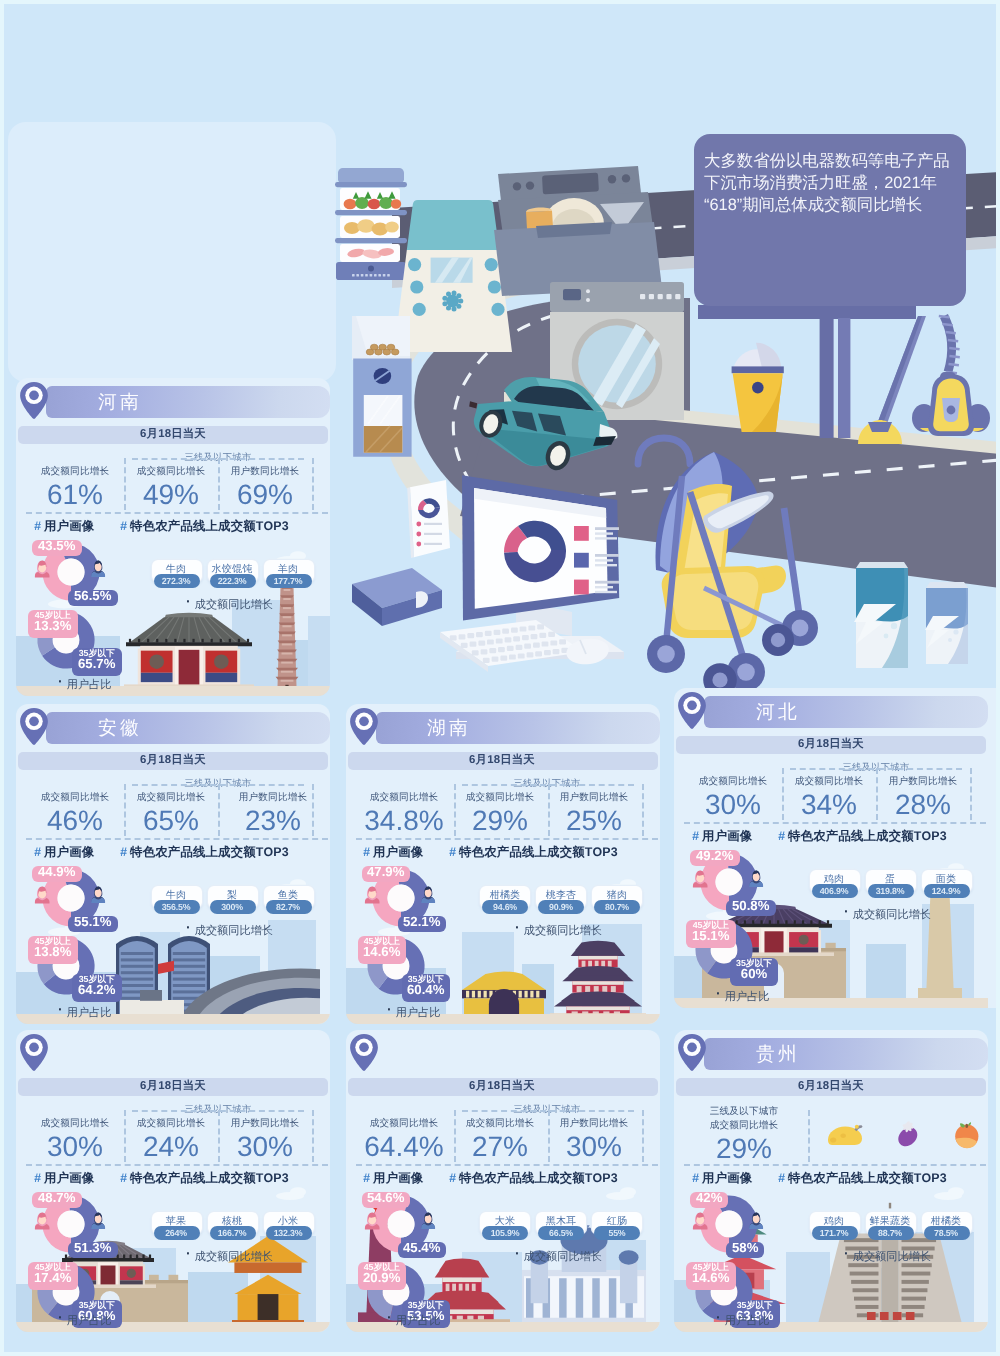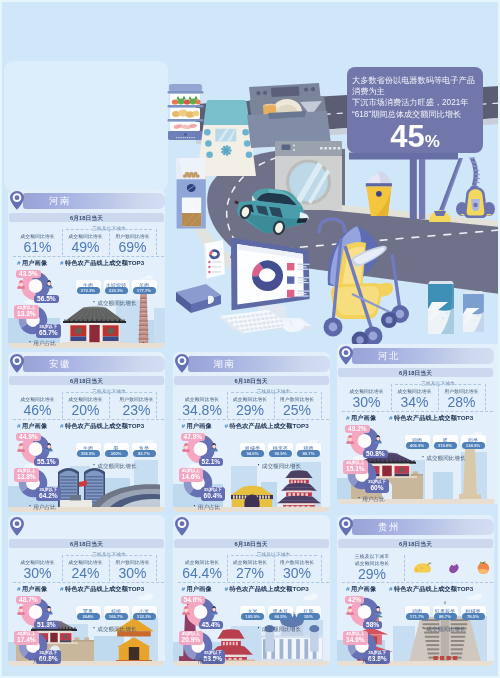--- a/index.html
+++ b/index.html
@@ -465,24 +465,22 @@
       <path d="M463 314 C470 312 478 317 484 312 L484 332 L463 332 Z" fill="#eef3f8"></path>
       <path d="M484 294 L484 332 L474 332 C482 321 484 306 483 294 Z" fill="#9bb7de" opacity=".5"></path>
       <path d="M466.5 308 l13 0 l-9 7 l4 0 l-11 9 l4 -9 l-5 0 Z" fill="#f4f8fb"></path>
       <circle cx="478" cy="316" r="1.3" fill="#dce8f4"></circle>
             <circle cx="475" cy="320" r="1" fill="#dce8f4"></circle>
     </g>
   </g>
       </svg>
     <div class="callout">
       <div class="ln">大多数省份以电器数码等电子产品</div>
-      <div class="ln">消费为主</div>
       <div class="ln">下沉市场消费活力旺盛，2021年</div>
       <div class="ln">“618”期间总体成交额同比增长</div>
-      <div class="big"><span class="n">45</span><span class="p">%</span></div>
     </div>
   </div>
   <div id="panels">
       <div class="panel" style="left: 8px; top: 189px; width: 157px; height: 159px;">
         <div class="cityart" style="left:0;top:48px;width:157px;height:111px;">
           <svg width="157" height="111" viewBox="0 0 157 111" style="position:absolute;left:0;top:0;">
             <g>
               <rect x="0" y="81" width="52" height="30" fill="#bfd9ef"></rect>
               <rect x="108" y="63" width="24" height="48" fill="#c6ddf2"></rect>
               <rect x="132" y="83" width="18" height="28" fill="#bfd9ef"></rect>
@@ -719,21 +717,21 @@
   </svg>
         <div class="pbody">
           <div class="datebar"><span>6月18日当天</span></div>
           <div class="statrow">
             <div class="statcell" style="left:0px;width:49px;">
         <div class="sl">成交额同比增长</div>
         <div class="sv">46%</div>
             </div>
             <div class="statcell" style="left:49px;width:47px;">
         <div class="sl">成交额同比增长</div>
-        <div class="sv">20%</div>
+        <div class="sv">65%</div>
             </div>
             <div class="statcell" style="left:100px;width:47px;">
         <div class="sl">用户数同比增长</div>
         <div class="sv">23%</div>
             </div>
             <div class="tiertag" style="left:49px;width:94px;">三线及以下城市</div>
             <div class="hdash" style="left:53px;width:86px;top:3px;"></div>
             <div class="vdash" style="left:49px;"></div>
             <div class="vdash" style="left:96px;"></div>
             <div class="vdash" style="left:143px;"></div>

